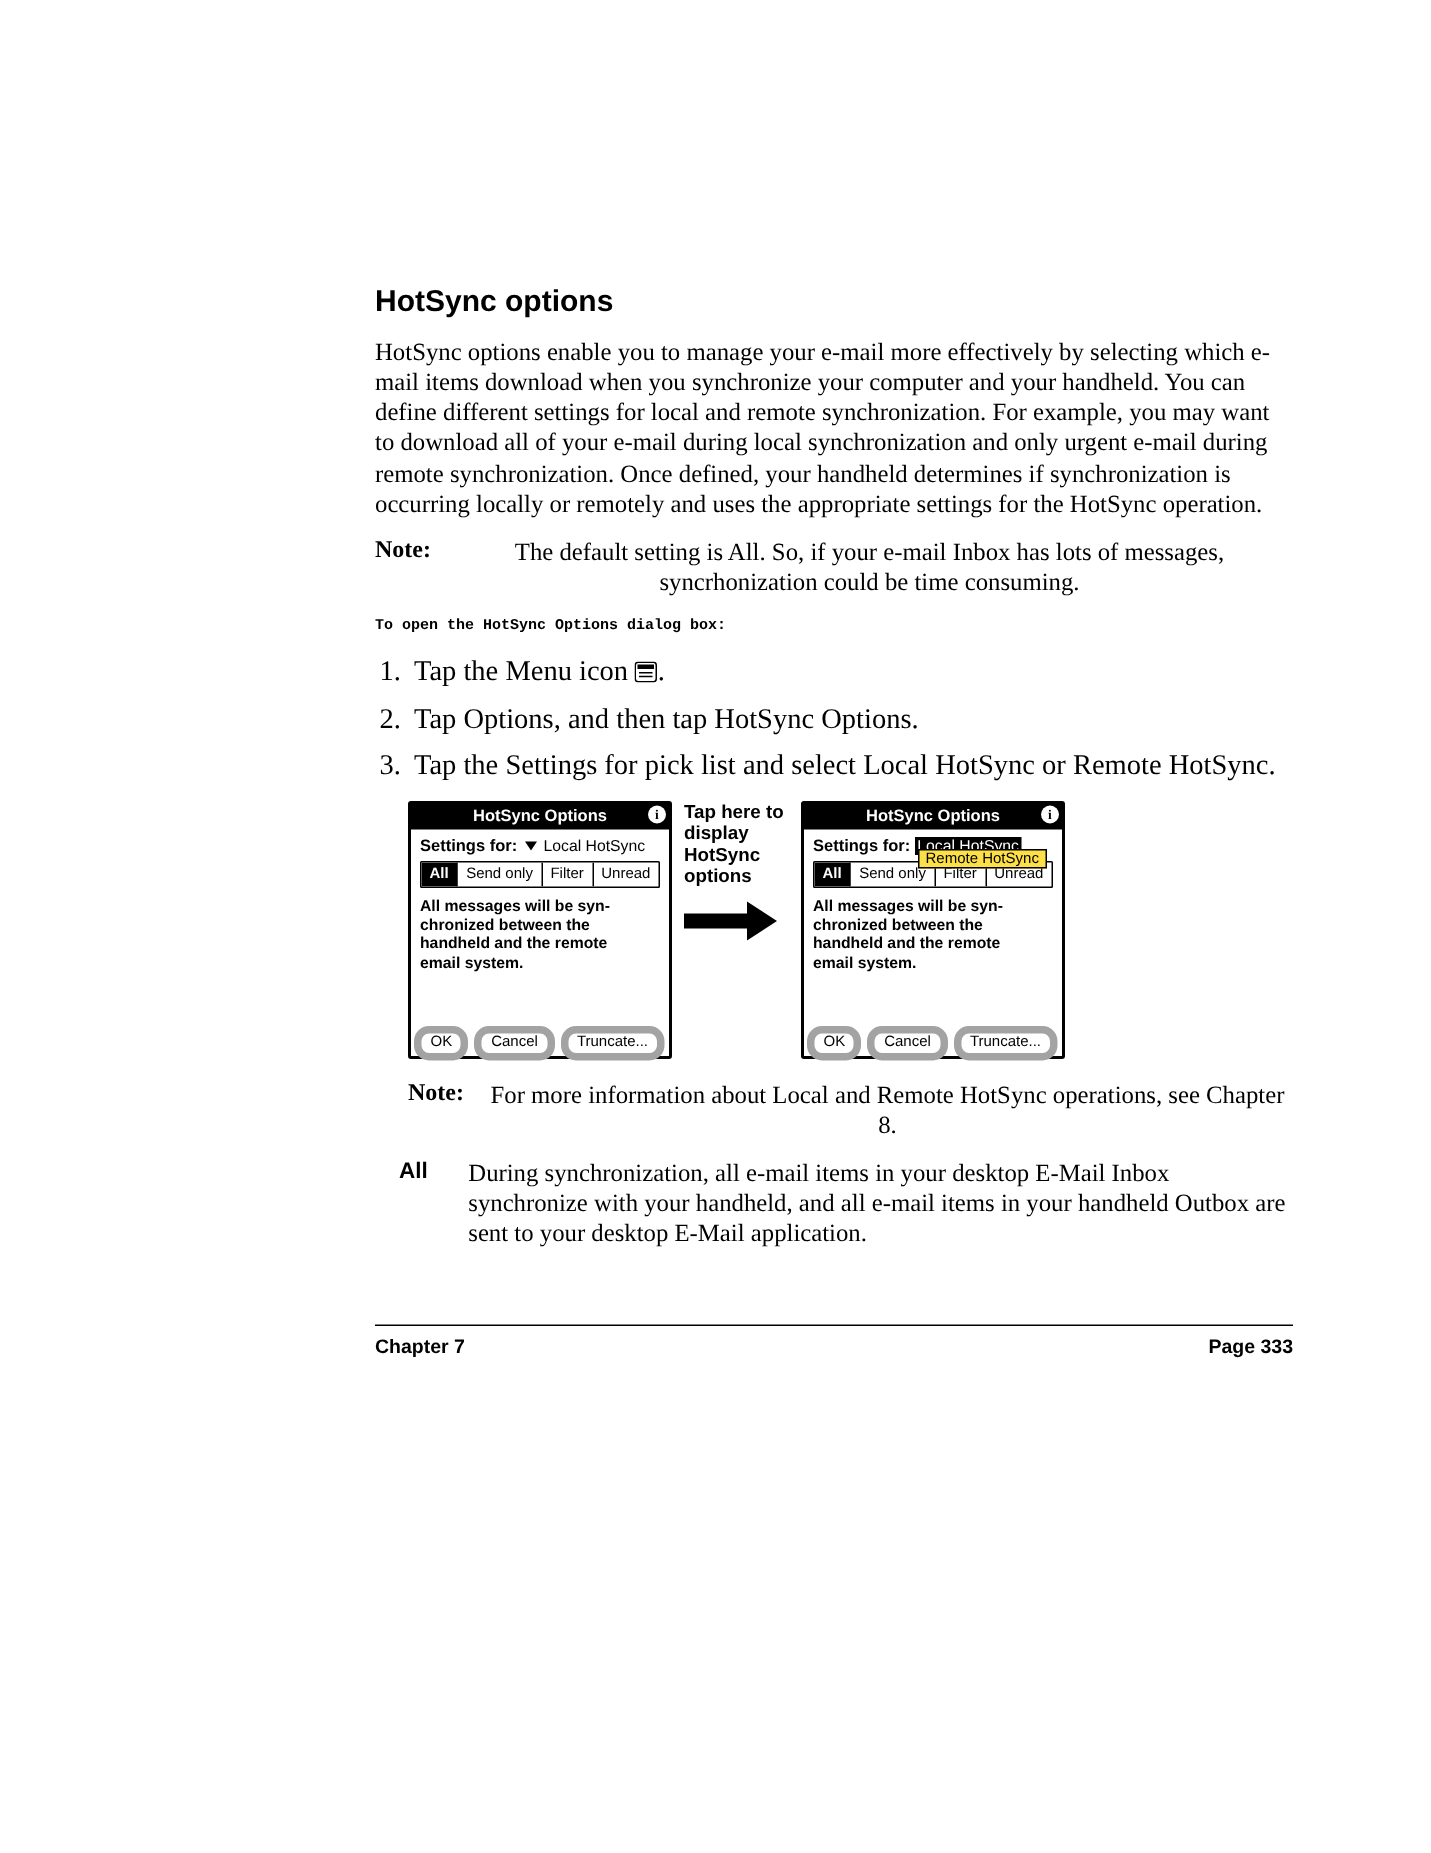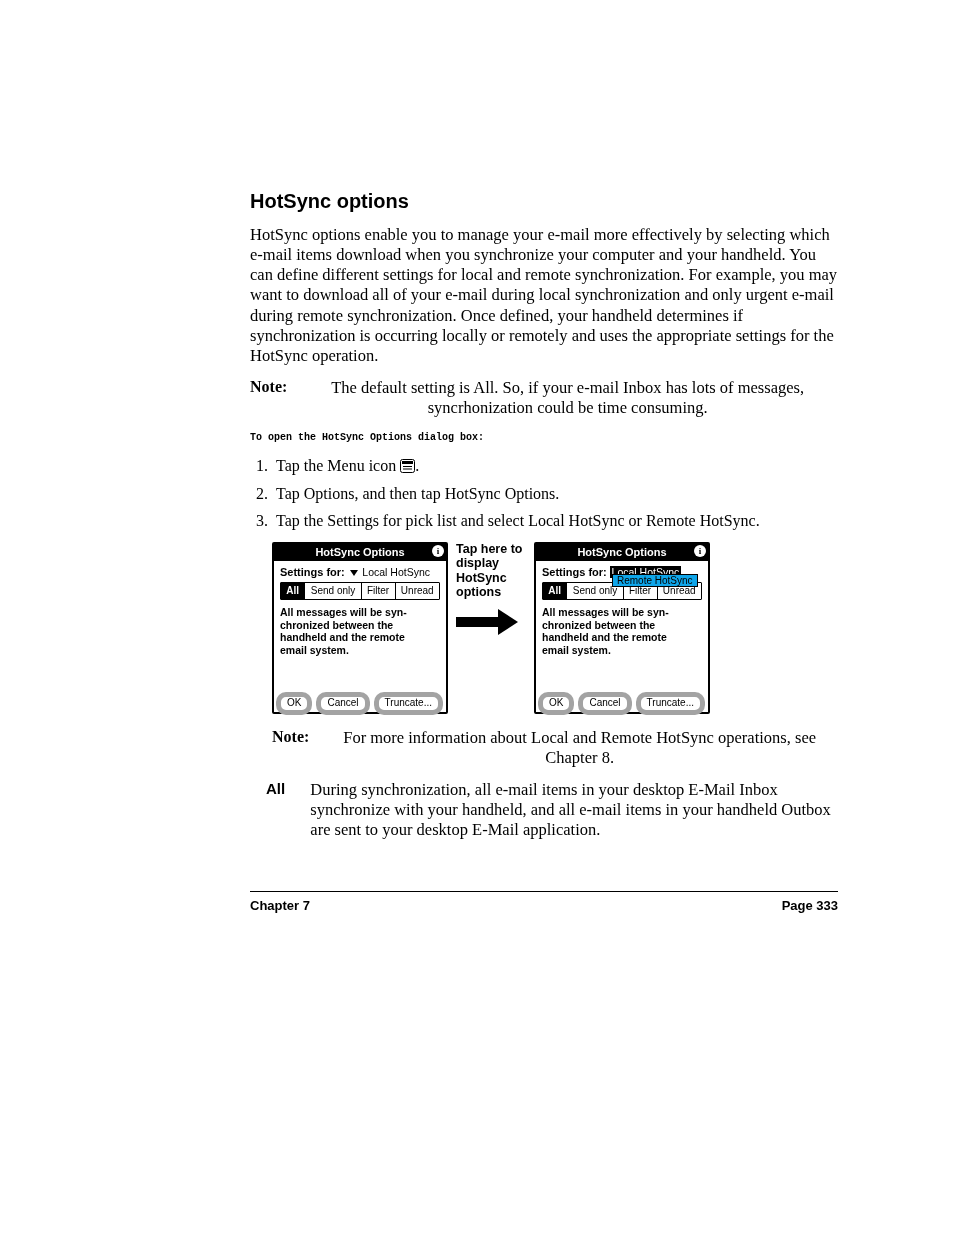--- a/index.html
+++ b/index.html
@@ -8,21 +8,21 @@
     background: #fff;
     font-family: "Palatino Linotype", "Book Antiqua", Palatino, Georgia, serif;
     color: #000;
   }
   .page {
     width: 954px;
     min-height: 1235px;
     margin: 0 auto;
     position: relative;
     box-sizing: border-box;
-    padding: 190px 116px 60px 250px;
+    padding: 190px 92px 60px 250px;
   }
   .heading {
     font-family: Arial, Helvetica, sans-serif;
     font-weight: 800;
     font-size: 20px;
     margin: 0 0 10px 0;
   }
   .para {
     font-size: 16.5px;
     line-height: 1.22;
@@ -46,21 +46,21 @@
   }
   .subhead {
     font-family: Liberation Mono, monospace;
     font-weight: 800;
     font-size: 10px;
     margin: 6px 0 10px 0;
   }
   ol.steps {
     margin: 12px 0 10px 0;
     padding-left: 22px;
-    font-size: 16px;
+    font-size: 19px;
     line-height: 1.35;
   }
   ol.steps li {
     margin-bottom: 6px;
     padding-left: 4px;
   }
   .menu-icon-box {
     display: inline-block;
     vertical-align: -2px;
   }
@@ -143,21 +143,21 @@
     line-height:1.2; margin-bottom:30px;
   }
   .btn-row { display:flex; gap:4px; padding:0 2px 4px 2px; }
   .pbtn {
     border:5px solid #a3a3a3; border-radius:10px;
     font-size:10px; padding:1px 6px 2px 6px;
     line-height:1;
   }
   .drop-open {
     position:absolute;
-    border:1px solid #000; background:#0ea5e9;
+    border:1px solid #000; background:#fde047;
     font-size:10px;
   }
   .drop-open div { padding:0 4px; white-space:nowrap; }
   .callout {
     width: 70px;
     font-family: Arial, Helvetica, sans-serif;
     font-weight: 800;
     font-size: 12.5px;
     line-height: 1.15;
   }

